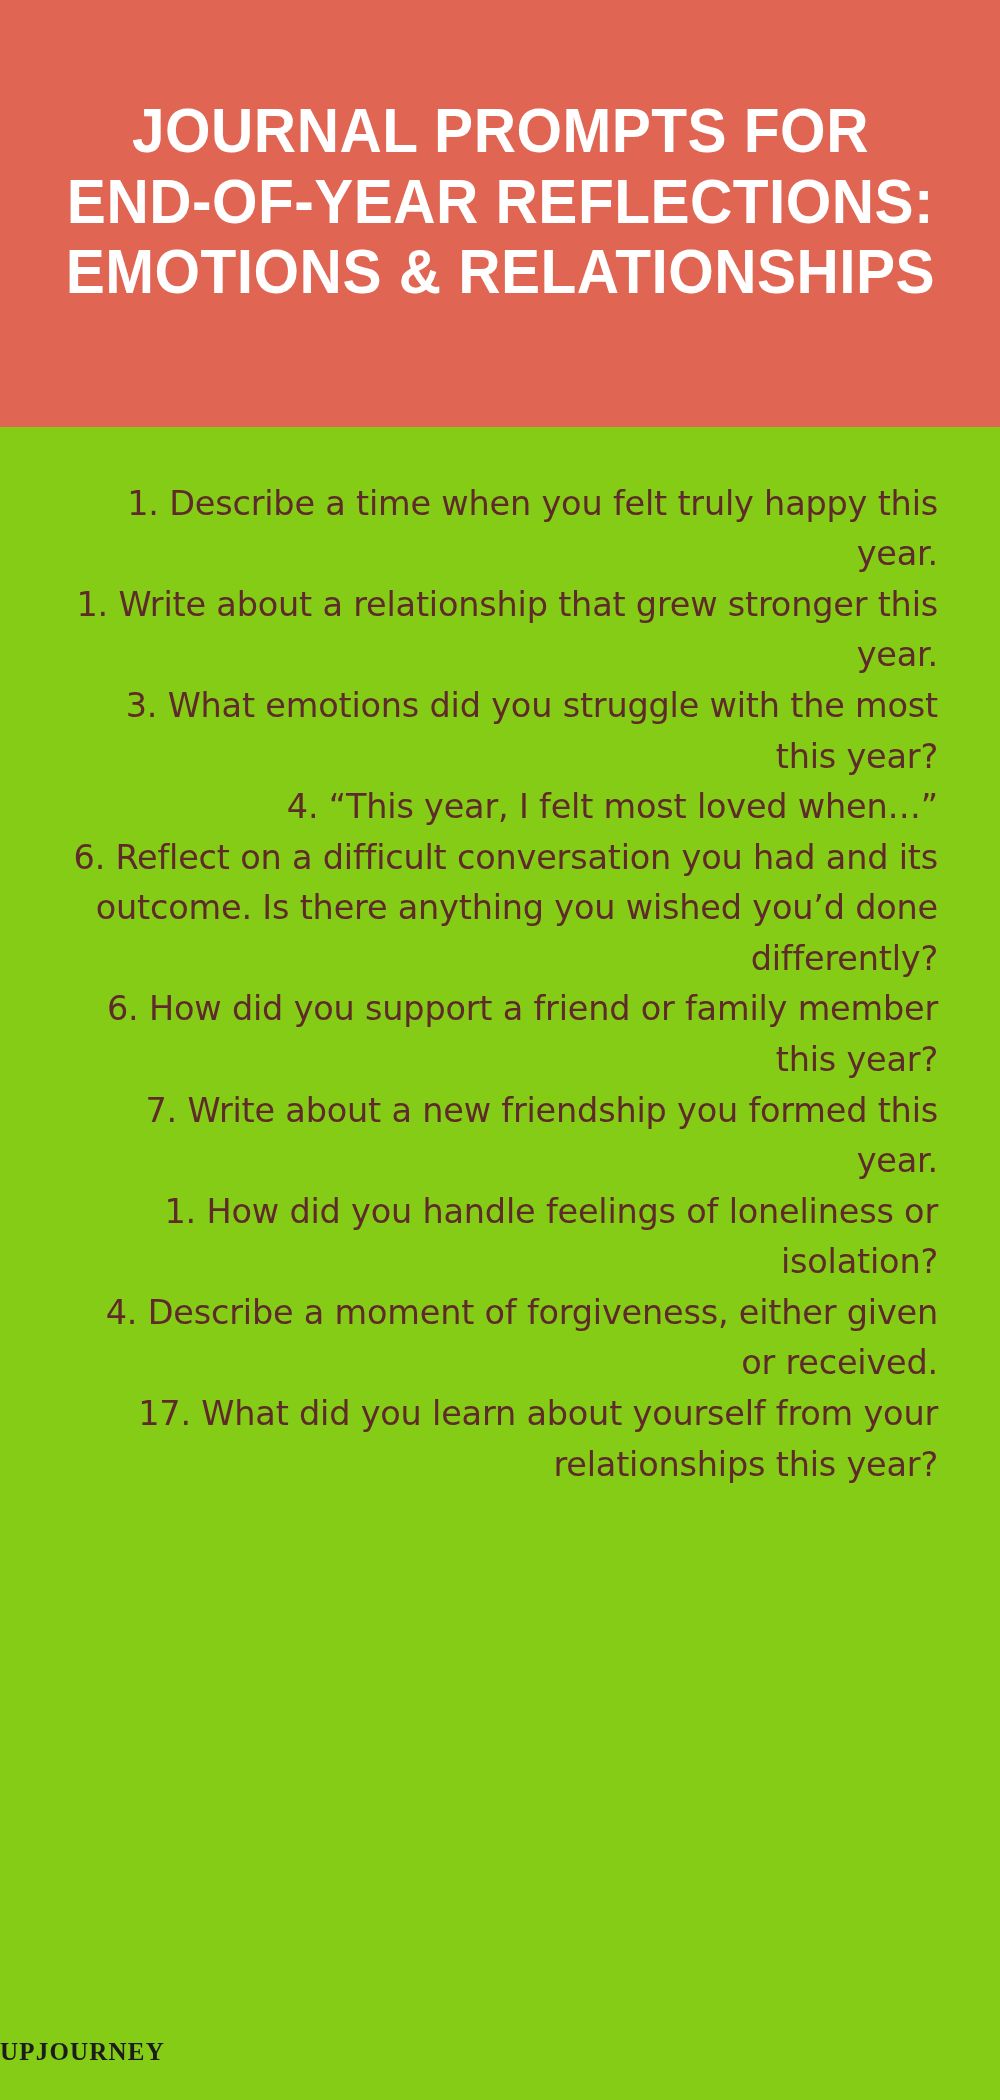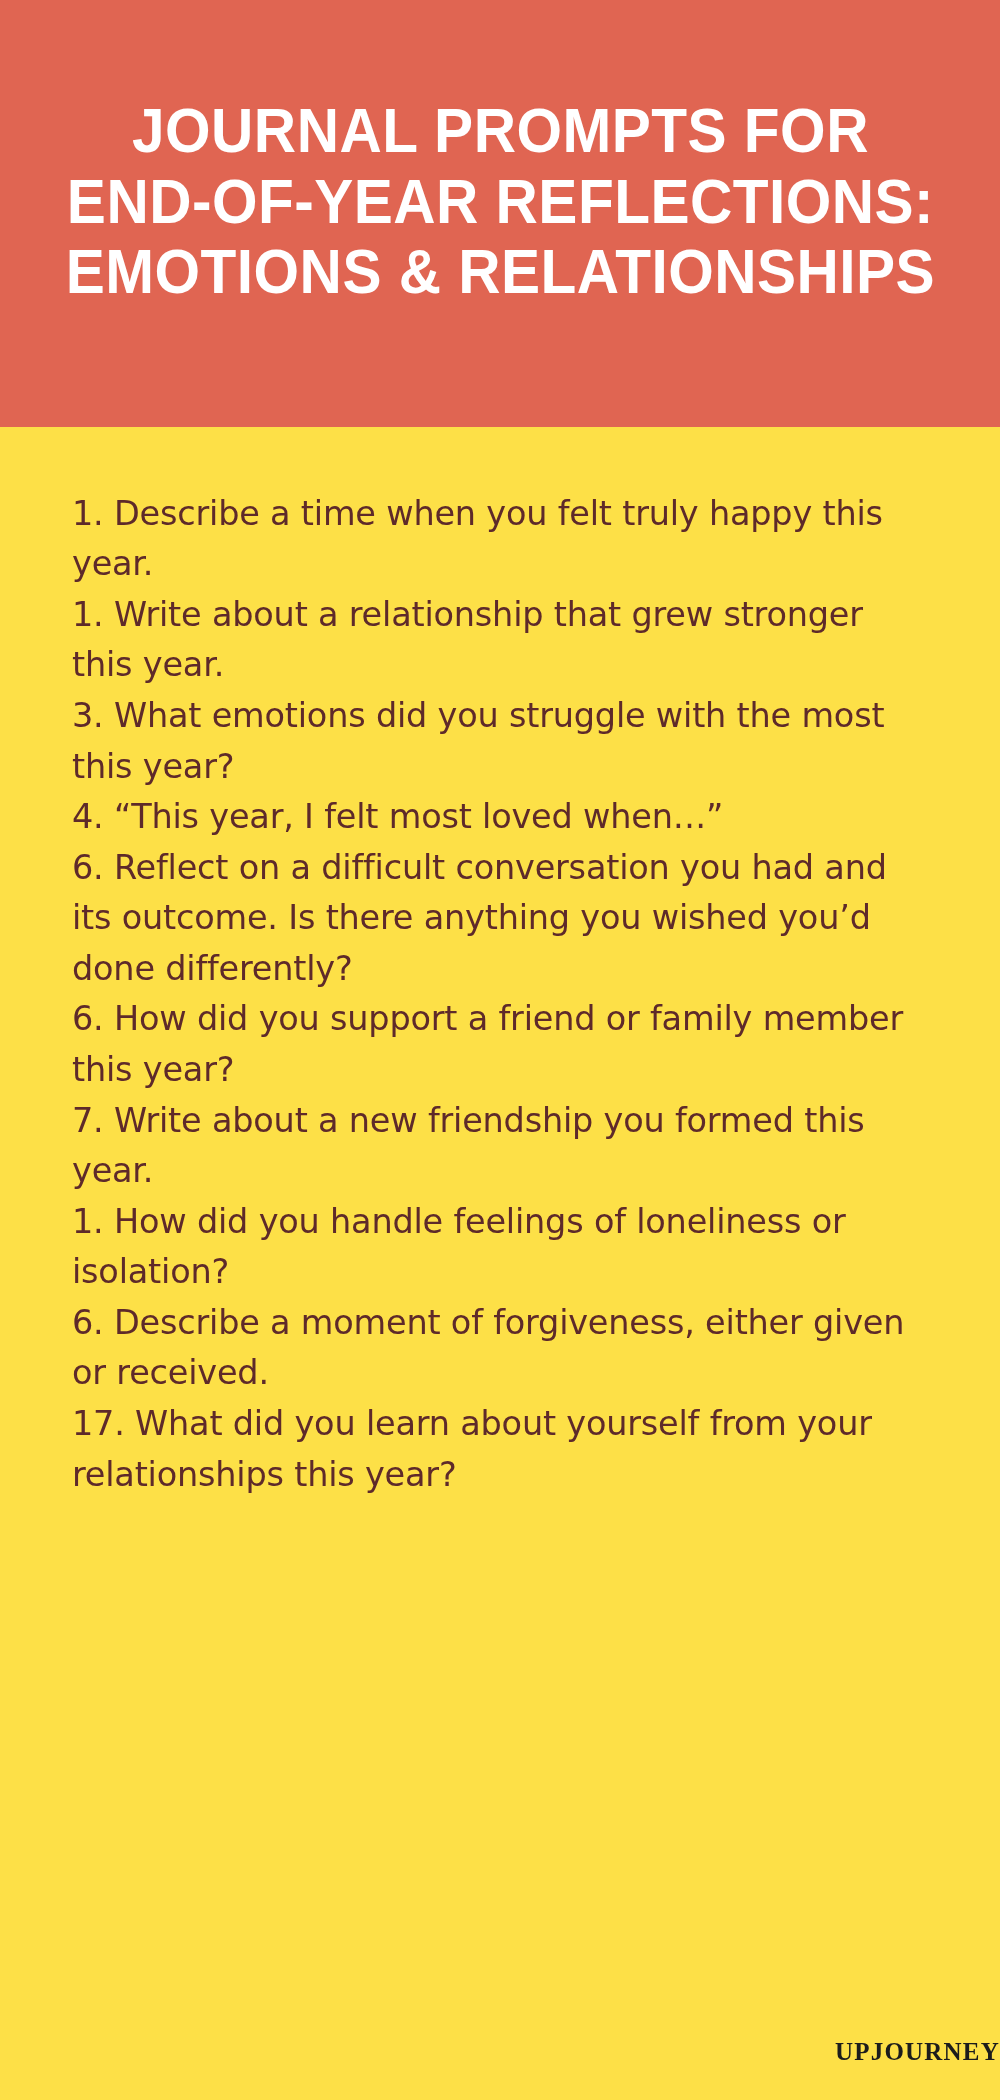--- a/index.html
+++ b/index.html
@@ -10,21 +10,21 @@
     width: 1000px;
     height: 2100px;
     background: #fdf0ec;
     font-family: "Liberation Sans", sans-serif;
     overflow: hidden;
   }
   .pin {
     position: relative;
     width: 1000px;
     height: 2100px;
-    background: #fde047;
+    background: #84cc16;
     box-sizing: border-box;
     display: flex;
     flex-direction: column;
   }
   .header {
     background: #e06552;
     width: 100%;
     padding: 95px 30px 120px 30px;
     box-sizing: border-box;
     display: flex;
@@ -48,36 +48,37 @@
   }
   .content {
     flex: 1;
     padding: 52px 62px 0 62px;
     box-sizing: border-box;
     display: flex;
     flex-direction: column;
   }
   .prompt-list {
     list-style: none;
-    margin: 10px;
+    margin: 0;
     padding: 0;
+    text-align: right;
   }
   .prompt-item {
     color: #5e2a2a;
     font-family: "DejaVu Sans", "Liberation Sans", sans-serif;
     font-size: 33.5px;
     line-height: 1.51;
     letter-spacing: -0.2px;
     font-weight: 400;
     margin: 0;
     padding: 0;
   }
   .footer {
     width: 100%;
-    text-align: right;
+    text-align: left;
     padding: 24px 0 34px 0;
     box-sizing: border-box;
   }
   .brand {
     color: #1c1c1c;
     font-family: "Liberation Serif", serif;
     font-weight: bold;
     font-size: 25px;
     letter-spacing: 1.2px;
     text-transform: uppercase;
@@ -97,21 +98,21 @@
   <div class="content">
     <ul class="prompt-list">
       <li class="prompt-item">1. Describe a time when you felt truly happy this year.</li>
       <li class="prompt-item">1. Write about a relationship that grew stronger this year.</li>
       <li class="prompt-item">3. What emotions did you struggle with the most this year?</li>
       <li class="prompt-item">4. “This year, I felt most loved when…”</li>
       <li class="prompt-item">6. Reflect on a difficult conversation you had and its outcome. Is there anything you wished you’d done differently?</li>
       <li class="prompt-item">6. How did you support a friend or family member this year?</li>
       <li class="prompt-item">7. Write about a new friendship you formed this year.</li>
       <li class="prompt-item">1. How did you handle feelings of loneliness or isolation?</li>
-      <li class="prompt-item">6. Describe a moment of forgiveness, either given or received.</li>
+      <li class="prompt-item">4. Describe a moment of forgiveness, either given or received.</li>
       <li class="prompt-item">17. What did you learn about yourself from your relationships this year?</li>
     </ul>
   </div>
 
   <div class="footer">
     <span class="brand">UpJourney</span>
   </div>
 
 </div>
 

